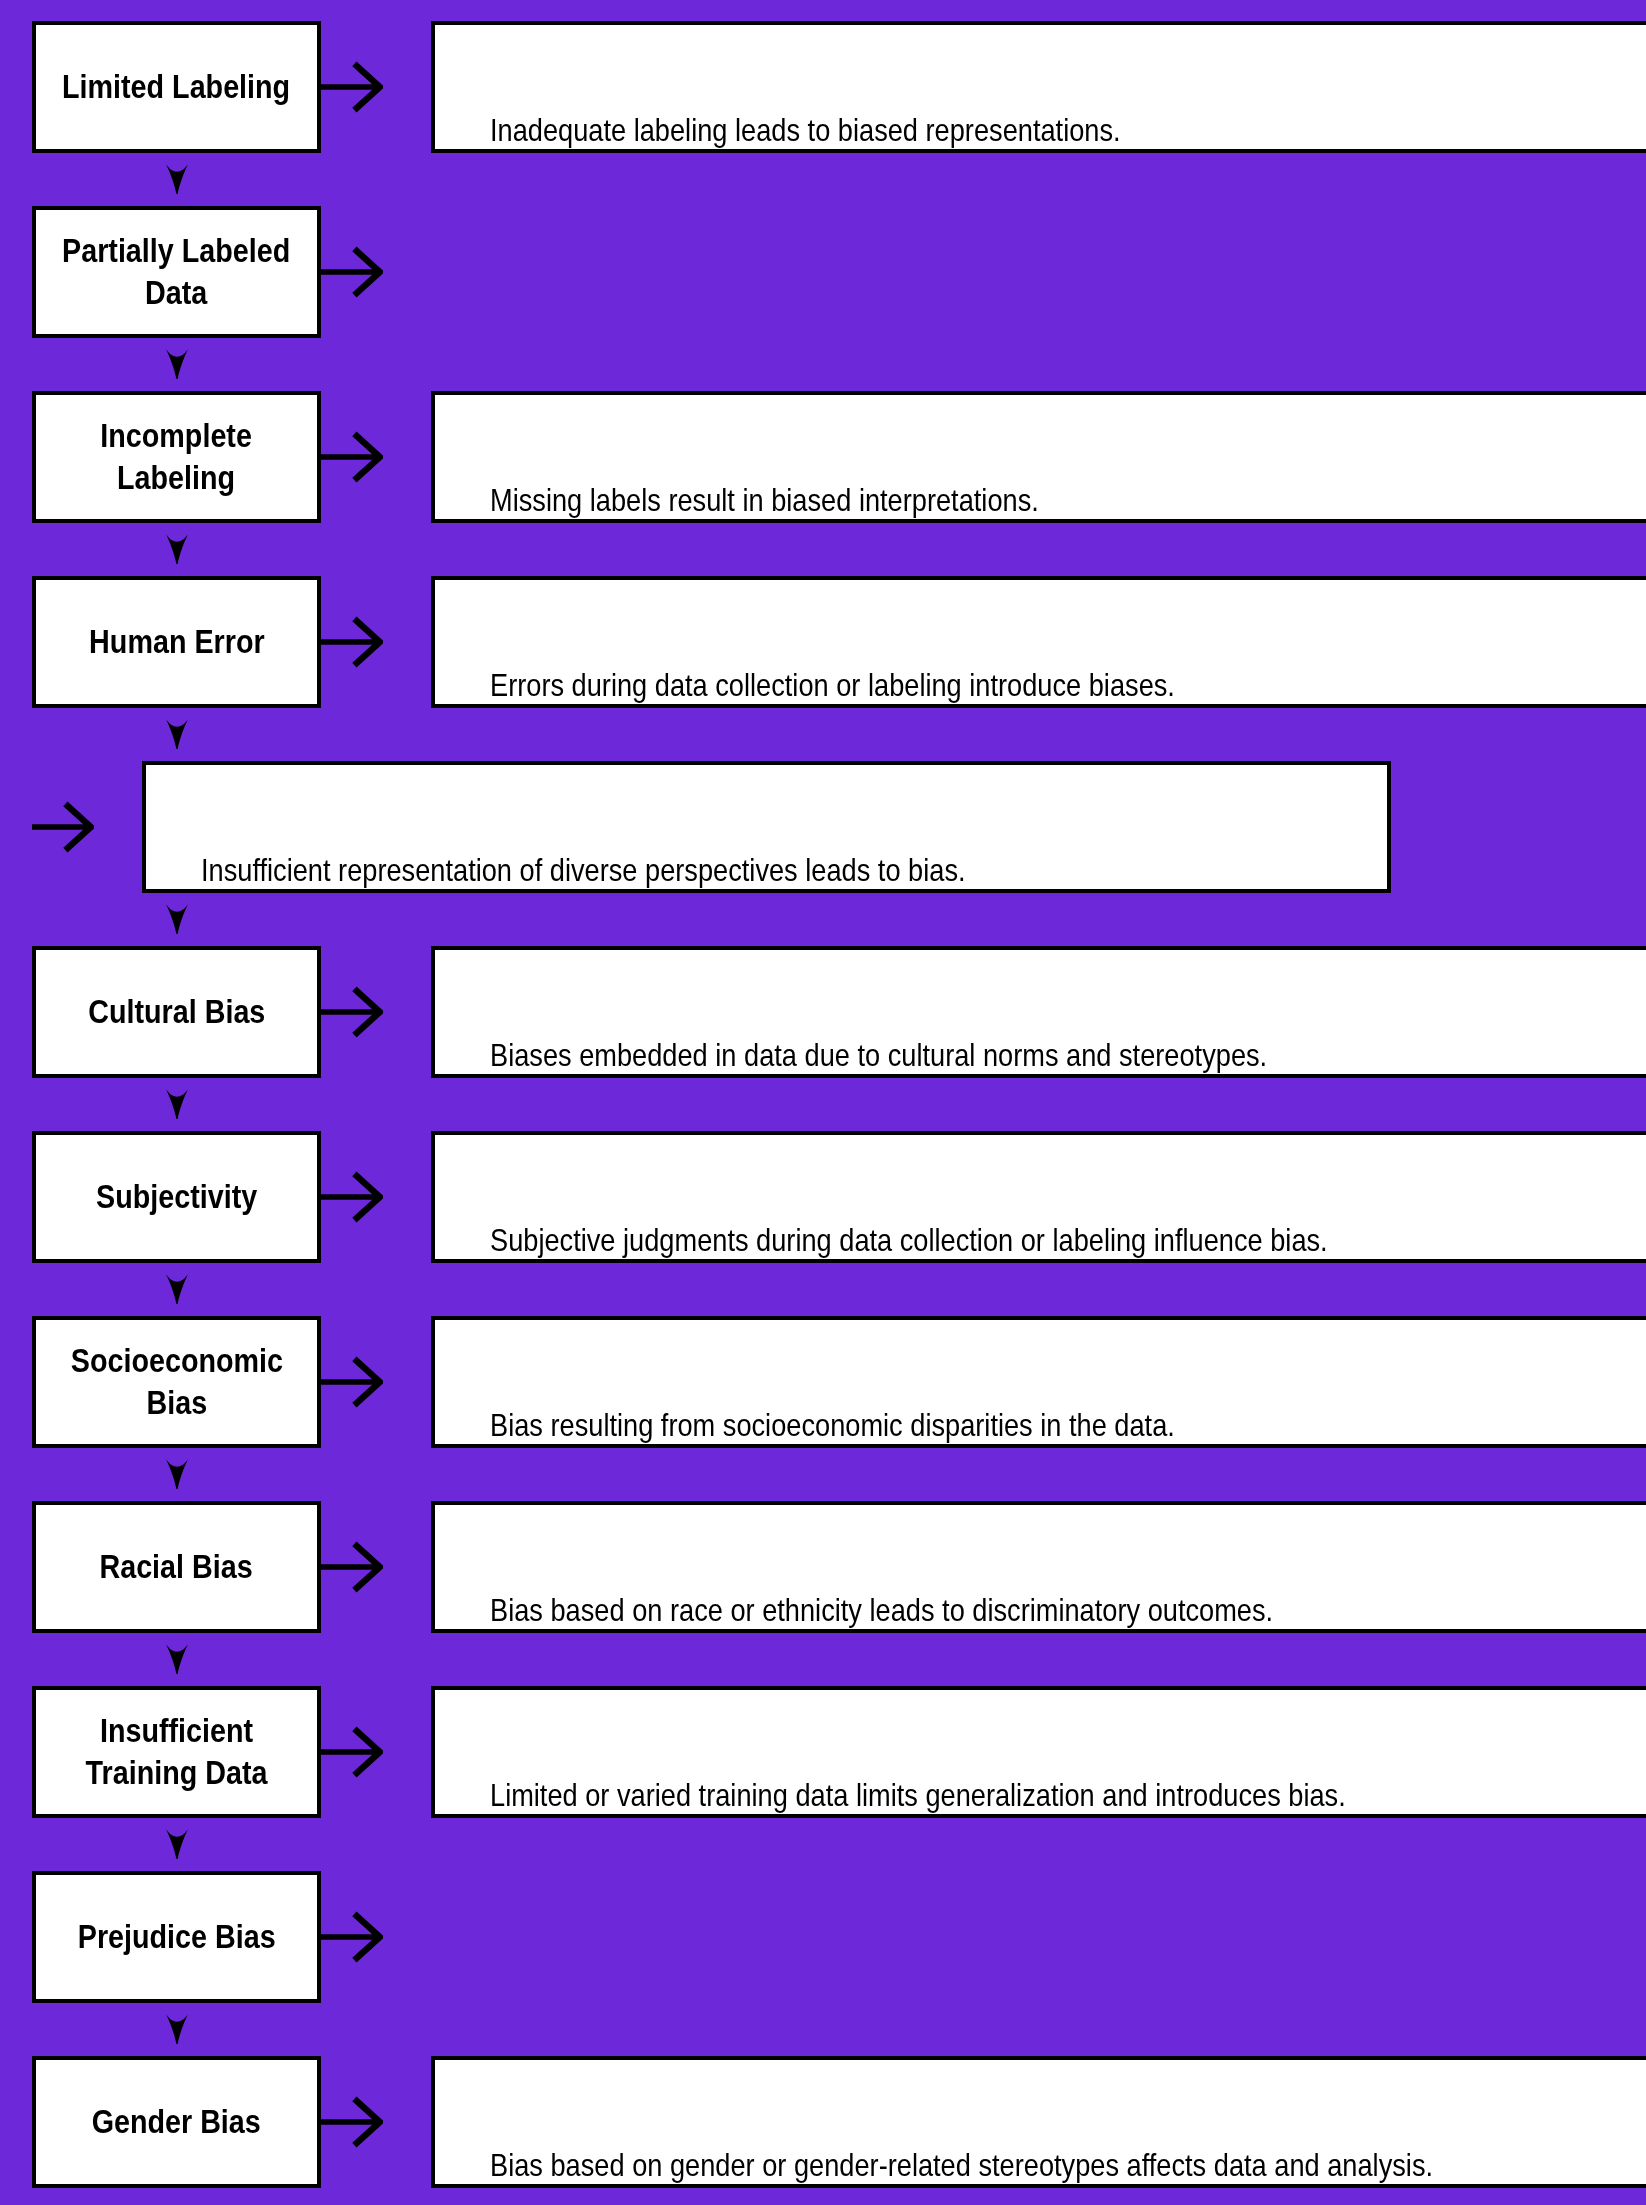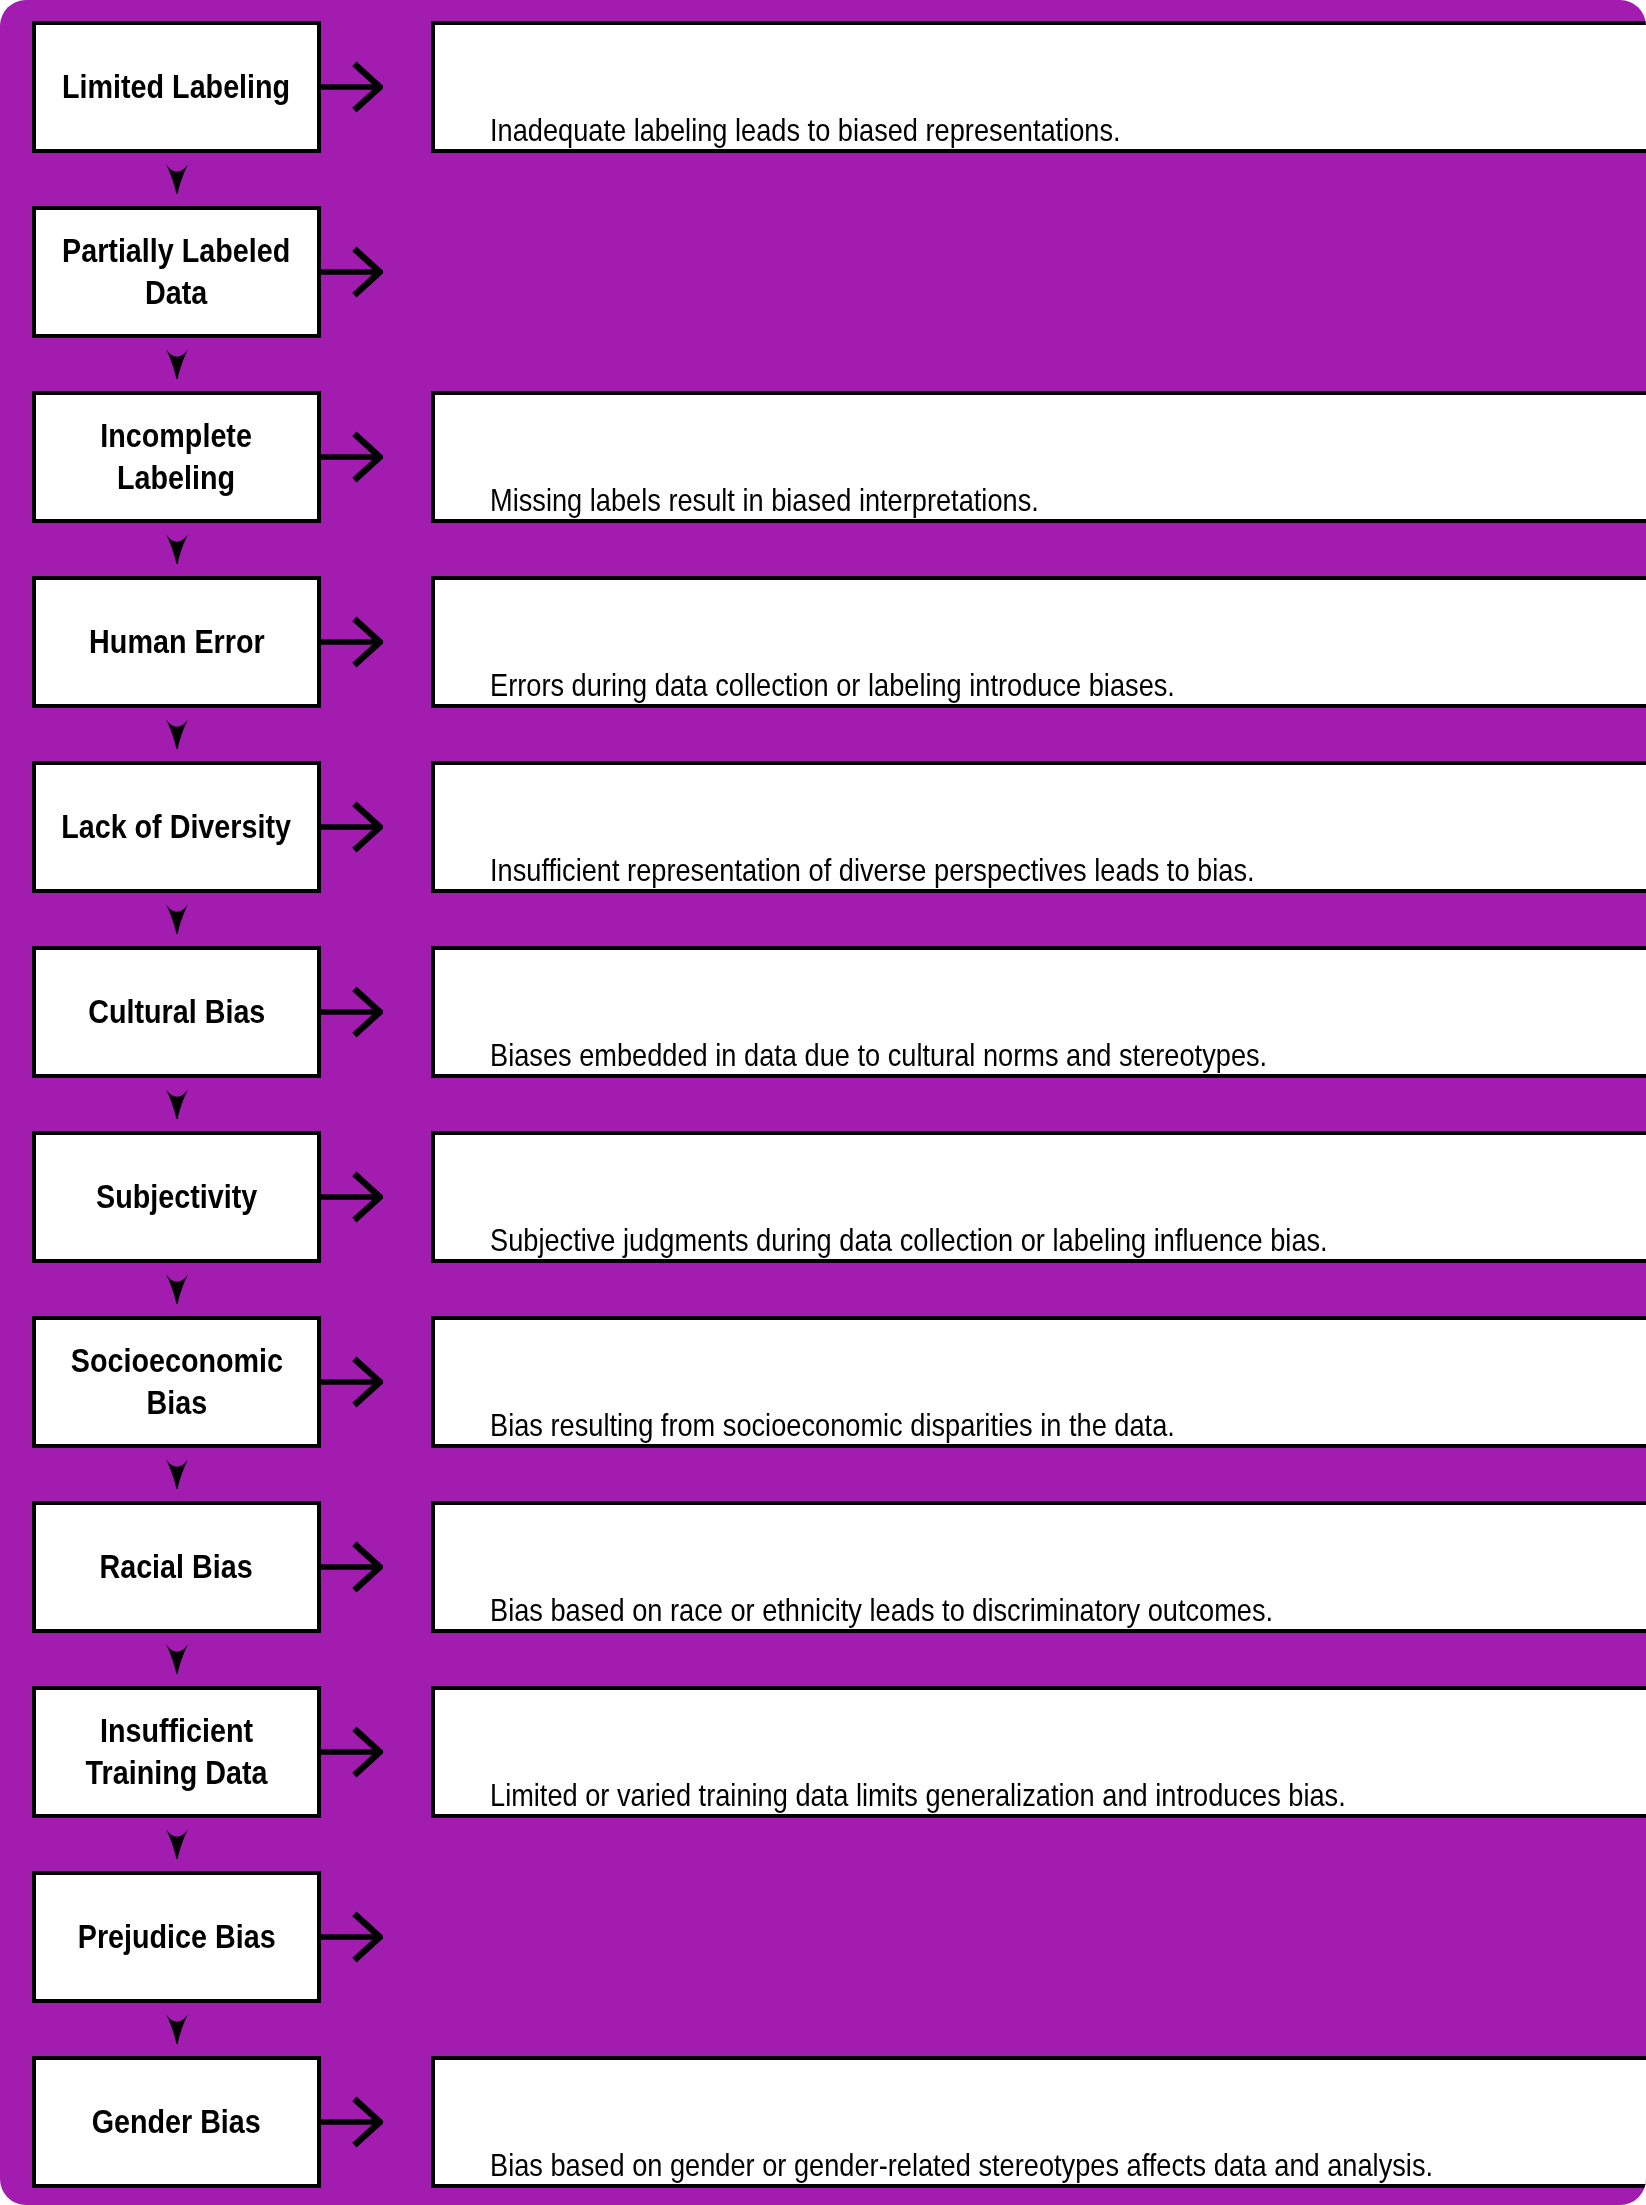--- a/index.html
+++ b/index.html
@@ -10,25 +10,24 @@
   body {
     width: 1646px;
     height: 2205px;
     font-family: "Liberation Sans", sans-serif;
     color: #000000;
   }
   #flow {
     position: relative;
     width: 1646px;
     height: 2205px;
-    background: #a21caf;
+    background: #6d28d9;
     box-sizing: border-box;
     padding: 20.6px 0 0 32px;
     overflow: hidden;
-    border-radius: 26px;
   }
   .row-group { }
   .flow-row {
     display: flex;
     align-items: stretch;
   }
   .term-box {
     box-sizing: border-box;
     width: 289px;
     height: 132px;
@@ -168,23 +167,20 @@
     </div>
     <div class="arrow-zone">
       <svg class="v-arrow" viewBox="0 0 30 38" xmlns="http://www.w3.org/2000/svg">
         <path d="M1 0 C 9 13, 21 13, 29 0 C 24 10, 18 26, 15.8 38 L 14.2 38 C 12 26, 6 10, 1 0 Z" fill="#000000" stroke="none"></path>
       </svg>
     </div>
   </div>
 
   <div class="row-group">
     <div class="flow-row">
-      <div class="term-box">
-        <span class="term-label">Lack of Diversity</span>
-      </div>
       <svg class="h-arrow" viewBox="0 0 78 166" xmlns="http://www.w3.org/2000/svg">
         <line x1="0" y1="83" x2="70" y2="83" stroke="#000000" stroke-width="7"></line>
         <polyline points="42,54 74,83 42,112" fill="none" stroke="#000000" stroke-width="8"></polyline>
       </svg>
       <div class="desc-box">
         <span class="desc-label">Insufficient representation of diverse perspectives leads to bias.</span>
       </div>
     </div>
     <div class="arrow-zone">
       <svg class="v-arrow" viewBox="0 0 30 38" xmlns="http://www.w3.org/2000/svg">

